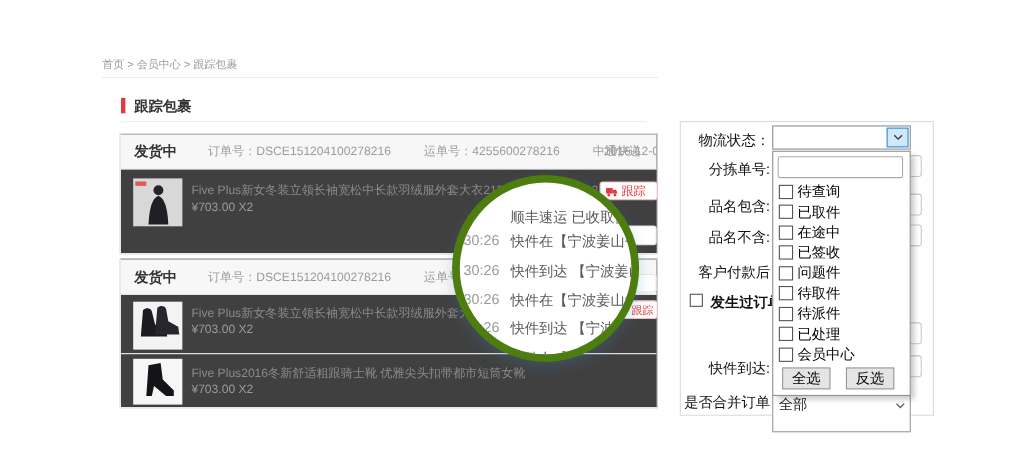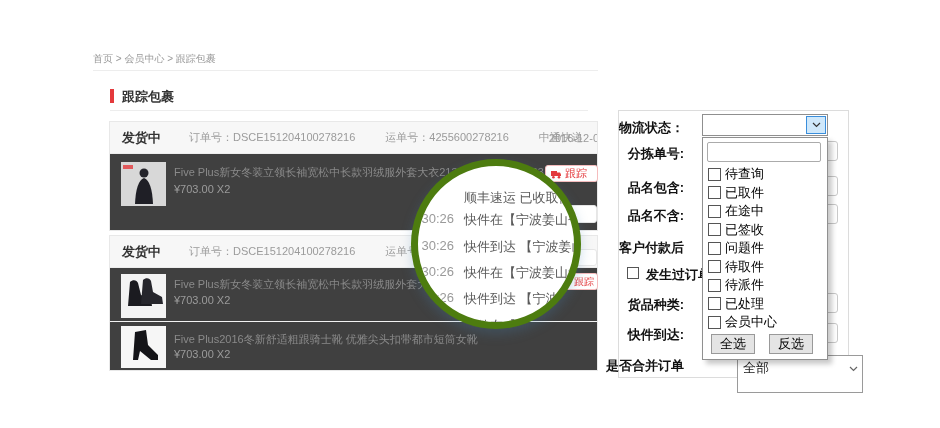--- a/index.html
+++ b/index.html
@@ -43,38 +43,38 @@
   
   .magnifier{left:411px;top:159px;width:170px;height:170px;border-radius:50%;
              border:7px solid #4d7c0f;background:#fff;z-index:10;overflow:hidden;
              box-sizing:border-box;box-shadow:0 5px 12px rgba(70,130,180,.25);}
   .m-row{position:absolute;left:0;width:220px;height:16px;font-size:13px;color:#5a5a5a;white-space:nowrap;}
   .m-time{position:absolute;left:0;width:36px;text-align:right;color:#9a9a9a;}
   .m-text{position:absolute;left:46px;}
 
   
   .pline{background:#dcdcdc;}
-  .f-label{left:584px;width:100px;text-align:right;font-size:13px;font-weight:bold;color:#111;white-space:nowrap;}
+  .f-label{left:600px;width:100px;text-align:right;font-size:13px;font-weight:normal;color:#111;white-space:nowrap;}
   .sliver{left:702px;width:136px;height:20px;border:1px solid #c9c9c9;border-radius:3px;
           background:#fff;box-sizing:border-box;z-index:1;}
   .combo{left:702px;top:114px;width:126px;height:22px;border:1px solid #8f8f8f;background:#fff;
          box-sizing:border-box;z-index:3;}
   .combo-arrow{position:absolute;right:1px;top:1px;width:20px;height:18px;background:#cfe8fb;
                border:1px solid #3a8edb;box-sizing:border-box;display:flex;align-items:center;justify-content:center;}
   .dropdown{left:702px;top:137px;width:126px;height:223px;background:#fff;border:1px solid #909090;
             box-shadow:4px 4px 5px rgba(0,0,0,.22);z-index:20;box-sizing:border-box;}
   .dd-search{position:absolute;left:4px;top:4px;width:114px;height:20px;border:1px solid #ababab;
              border-radius:2px;box-sizing:border-box;font-size:12px;padding:0 4px;outline:none;}
   .dd-list{position:absolute;left:0;top:27px;right:0;}
   .dd-item{height:18.5px;display:flex;align-items:center;gap:4px;padding-left:5px;font-size:13px;color:#000;}
   .cb{width:11px;height:11px;border:1px solid #555;background:#fff;flex:0 0 auto;}
   .dd-btn{position:absolute;top:196px;width:44px;height:20px;background:#e4e4e4;border:1px solid #999;
           box-sizing:border-box;font-size:13px;color:#000;text-align:center;line-height:18px;}
   .select{left:702px;top:355px;width:126px;height:38px;border:1px solid #9a9a9a;background:#fff;
-          box-sizing:border-box;z-index:4;font-size:13px;color:#222;margin-left:35px;}
+          box-sizing:border-box;z-index:4;font-size:13px;color:#222;}
   .select-text{position:absolute;left:5px;top:3px;}
   .select-chev{position:absolute;right:4px;top:4px;color:#555;}
   .hadcb{left:627px;top:267px;width:12px;height:12px;border:1px solid #555;background:#fff;box-sizing:border-box;}
   .had-label{left:646px;top:266px;font-size:13px;font-weight:bold;color:#111;white-space:nowrap;}
 </style>
 </head>
 <body>
 
 <div id="screen">
 
@@ -181,21 +181,20 @@
   <div class="abs pline" style="left:848px;top:110px;width:1px;height:268px;"></div>
   <div class="abs pline" style="left:618px;top:377px;width:231px;height:1px;"></div>
 
   <div class="abs f-label" style="top:119px;">物流状态：</div>
   <div class="abs f-label" style="top:145px;">分拣单号:</div>
   <div class="abs f-label" style="top:179px;">品名包含:</div>
   <div class="abs f-label" style="top:207px;">品名不含:</div>
   <div class="abs f-label" style="top:239px;">客户付款后</div>
   <div class="abs hadcb"></div>
   <div class="abs had-label">发生过订单</div>
-  <div class="abs f-label" style="top:296px;">货品种类:</div>
   <div class="abs f-label" style="top:326px;">快件到达:</div>
   <div class="abs f-label" style="top:357px;">是否合并订单</div>
 
   <div class="abs sliver" style="top:141px;"></div>
   <div class="abs sliver" style="top:176px;"></div>
   <div class="abs sliver" style="top:204px;"></div>
   <div class="abs sliver" style="top:293px;"></div>
   <div class="abs sliver" style="top:323px;"></div>
 
   <div class="abs combo">

